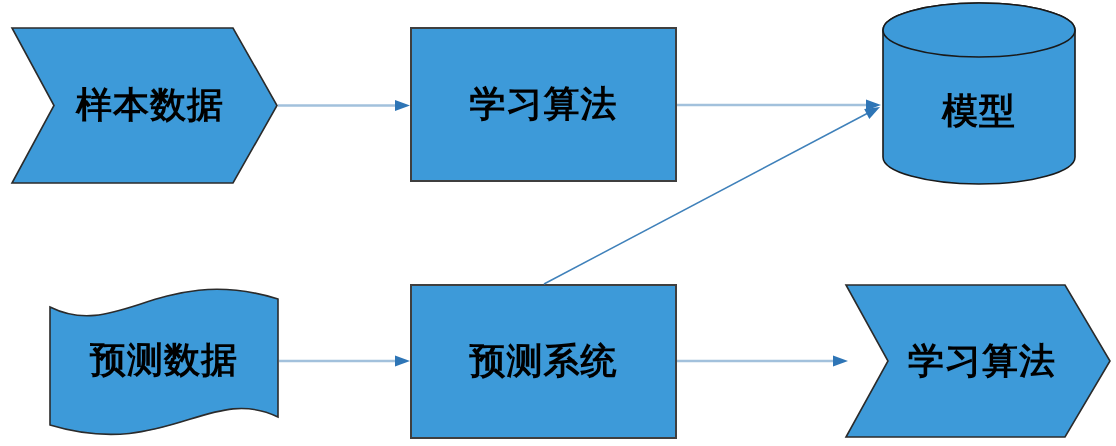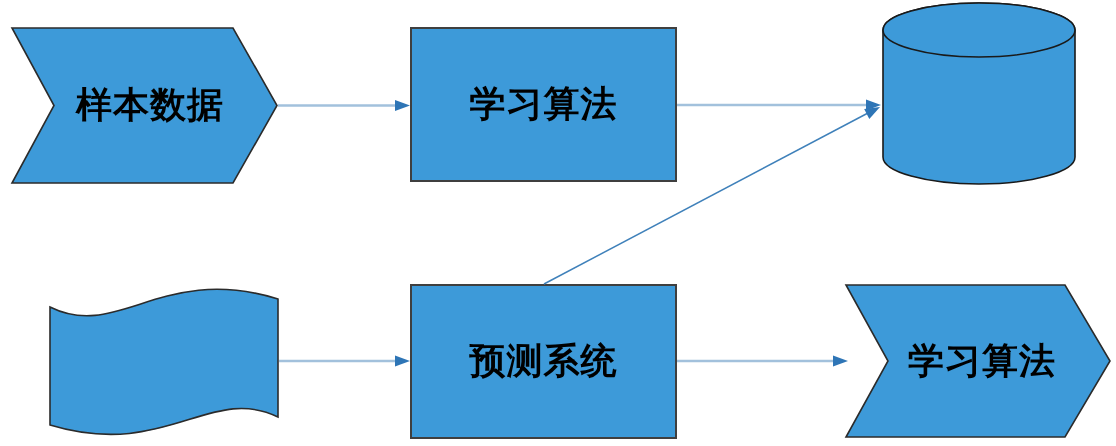--- a/index.html
+++ b/index.html
@@ -69,16 +69,18 @@
     </g>
 
     <g>
       <line x1="544" y1="284" x2="868" y2="113" stroke-width="1.5" stroke="#3F81BA"></line>
       <polygon points="880,107 869.3,118.9 864.2,109.1" fill="#2E75B6"></polygon>
     </g>
   </svg>
 
   <div class="node-label lbl-sample">样本数据</div>
   <div class="node-label lbl-learn">学习算法</div>
+  <div class="node-label lbl-model">模型</div>
+  <div class="node-label lbl-preddata">预测数据</div>
   <div class="node-label lbl-predsys">预测系统</div>
   <div class="node-label lbl-predresult">学习算法</div>
 
 </div>
 
 </body></html>

